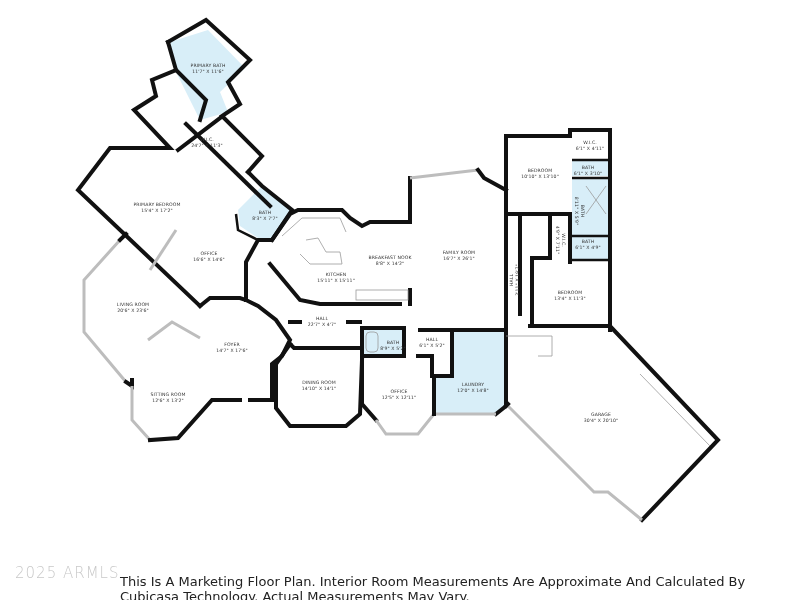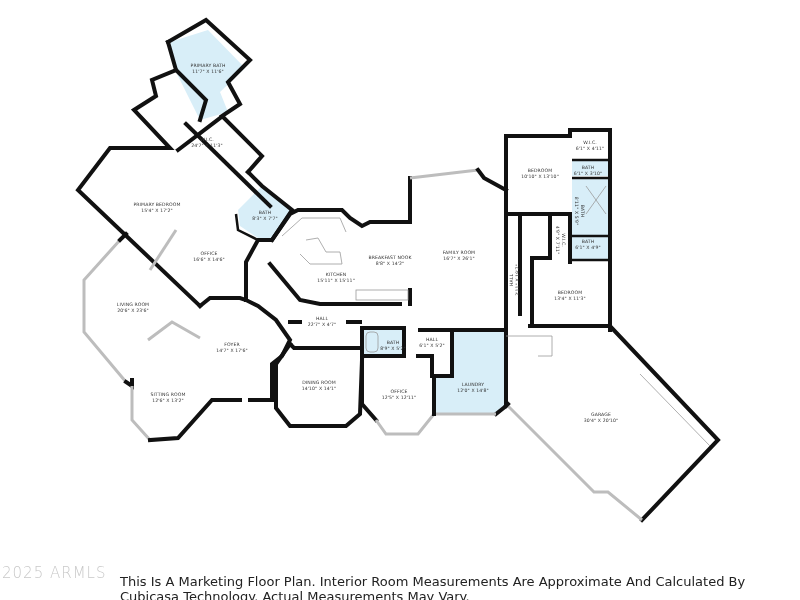--- a/index.html
+++ b/index.html
@@ -8,21 +8,21 @@
   .wall { fill:none; stroke:#111; stroke-width:4; stroke-linejoin:miter; stroke-linecap:square; }
   .wall-thin { fill:none; stroke:#111; stroke-width:2.5; }
   .win { fill:none; stroke:#bdbdbd; stroke-width:3; }
   .fixture { fill:none; stroke:#9a9a9a; stroke-width:0.8; }
   .wet { fill:#d8eef8; stroke:none; }
   .room-label { position:absolute; text-align:center; color:#333; font-size:4.6px; line-height:5.6px; white-space:nowrap; transform:translate(-50%,-50%); letter-spacing:0.1px; }
   .room-label.rot { transform:translate(-50%,-50%) rotate(-90deg); }
   .room-label.rot90 { transform:translate(-50%,-50%) rotate(90deg); }
   .room-name { display:block; text-transform:uppercase; }
   .room-dim { display:block; }
-  #watermark { position:absolute; left:2px; top:564px; font-size:15px; color:#c8c8c8; letter-spacing:1px; font-family:"DejaVu Sans", sans-serif; font-weight:300; }
+  #watermark { position:absolute; left:15px; top:564px; font-size:15px; color:#c8c8c8; letter-spacing:1px; font-family:"DejaVu Sans", sans-serif; font-weight:300; }
   #disclaimer { position:absolute; left:120px; top:574px; font-size:13px; color:#222; font-family:"DejaVu Sans", sans-serif; }
 </style>
 </head>
 <body>
 
 <svg id="plan" viewBox="0 0 800 600" xmlns="http://www.w3.org/2000/svg">
 
   <g>
     <polygon class="wet" points="170,42 208,30 245,68 220,92 228,112 200,120 180,80 175,70"></polygon>
     <polygon class="wet" points="238,210 262,186 292,210 272,238 258,238 240,226"></polygon>

